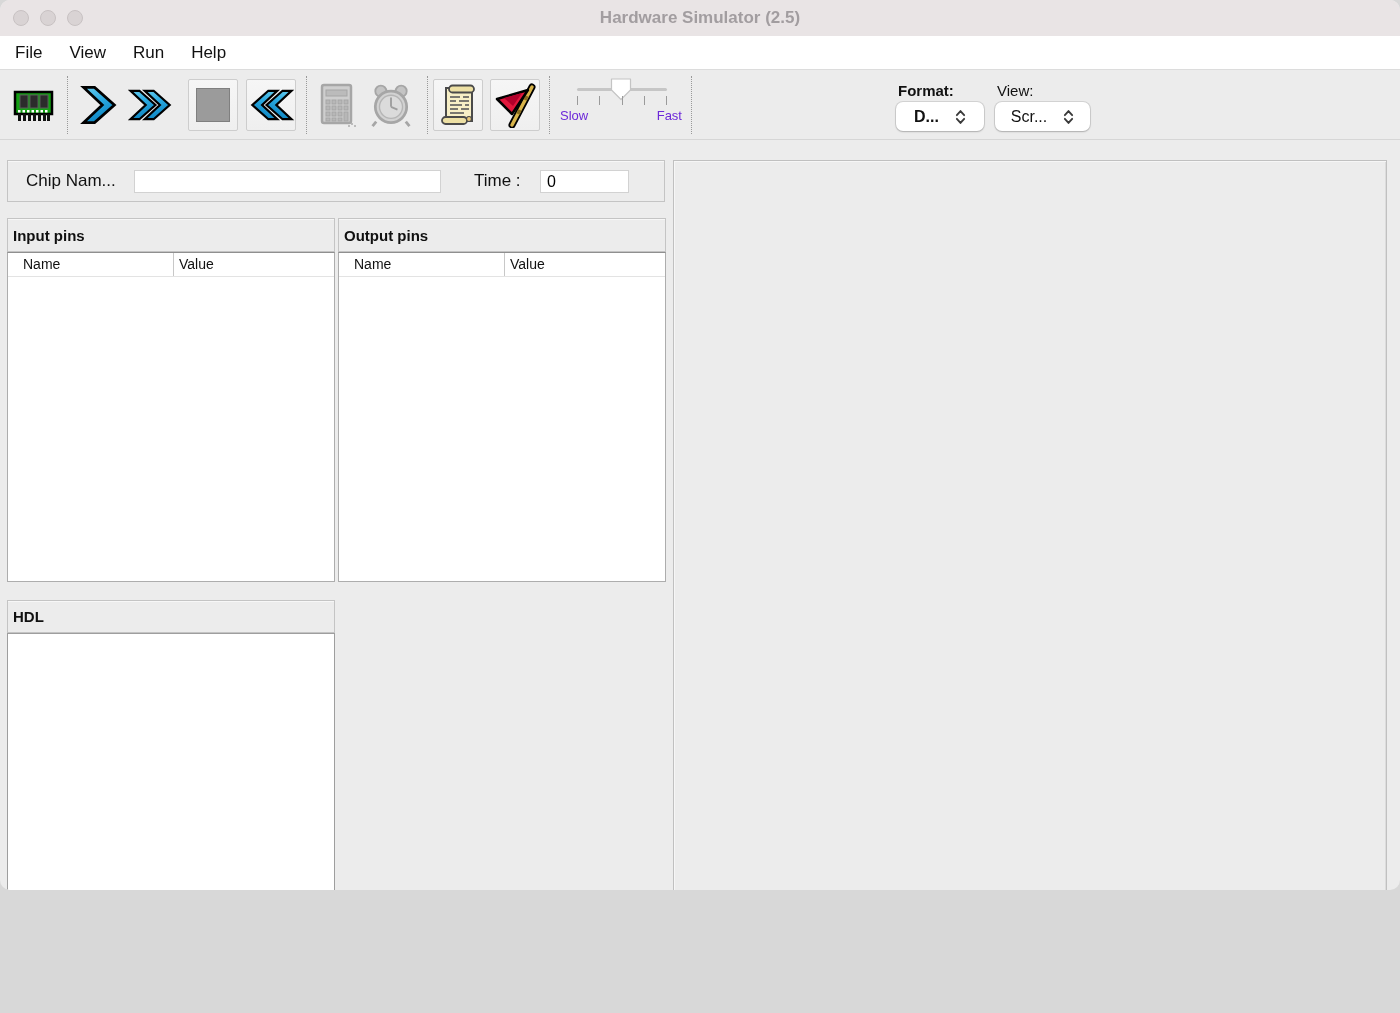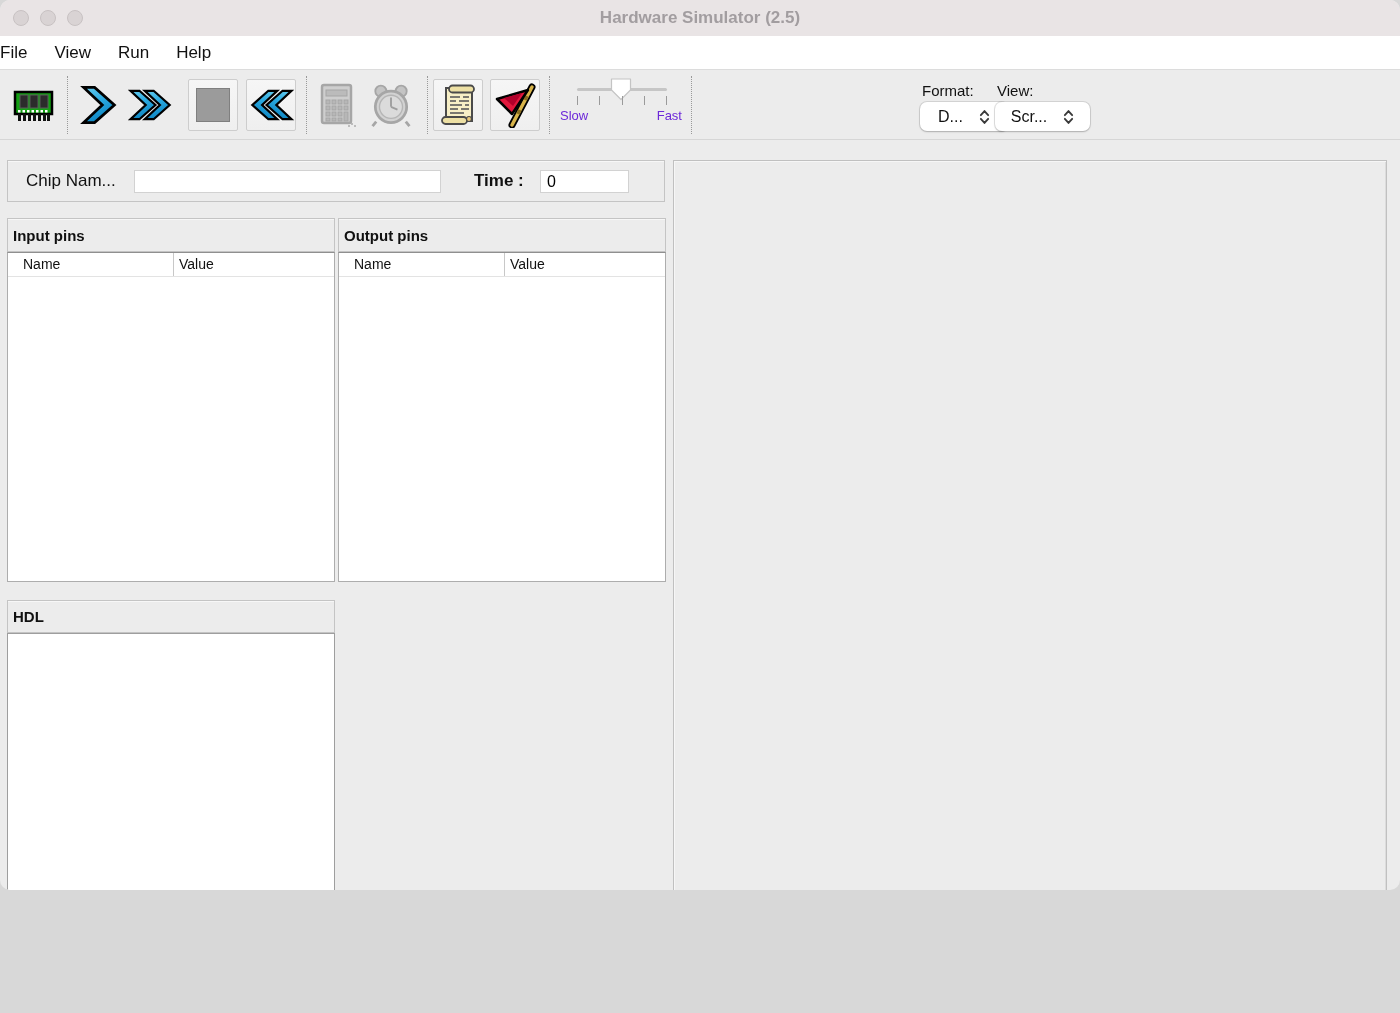--- a/index.html
+++ b/index.html
@@ -23,21 +23,21 @@
   }
   .win-title {
     text-align:center; line-height:36px;
     font-weight:bold; font-size:17px; color:#a29da0;
   }
 
   
   .menubar {
     position:absolute; top:36px; left:0; right:0; height:34px;
     background:#ffffff; border-bottom:1px solid #dcdcdc;
-    display:flex; align-items:center; gap:27px;
+    display:flex; align-items:center; padding-left:15px; gap:27px;
     font-size:17px; color:#111;
   }
   .menu-item { cursor:default; }
 
   
   .toolbar {
     position:absolute; top:70px; left:0; right:0; height:70px;
     background:#ececec; border-bottom:1px solid #d6d6d6;
   }
   .tb { position:absolute; display:flex; align-items:center; justify-content:center; }
@@ -63,21 +63,21 @@
     display:flex; align-items:center; justify-content:center; gap:16px;
     font-size:16px; color:#111; padding:0 10px;
   }
 
   
   .panel-frame { position:absolute; background:#ececec; border:1px solid #c4c4c4; }
   .chipbar { left:7px; top:160px; width:658px; height:42px;
              box-shadow: inset 0 1px 0 #f7f7f7; }
   .chipbar .lbl { position:absolute; font-size:17px; color:#111; top:10px; }
   .chip-name-lbl { left:18px; }
-  .time-lbl { left:466px;font-weight:bold; }
+  .time-lbl { left:466px; }
   .field {
     position:absolute; top:9px; height:23px; background:#fff;
     border:1px solid #d2d2d2; font-size:16px; font-family:"Liberation Sans",sans-serif;
     padding:0 6px; outline:none;
   }
   .chip-name-field { left:126px; width:307px; }
   .time-field { left:532px; width:89px; }
 
   .pins-panel { position:absolute; top:218px; width:328px; height:364px;border-radius:21px; }
   .pins-panel.in  { left:7px; }
@@ -302,21 +302,21 @@
       </div>
       <div class="slider-labels">
         <span>Slow</span>
         <span>Fast</span>
       </div>
     </div>
 
     <div class="sep" style="left:691px;"></div>
 
 
-    <div class="dd-group" style="left:920px;">
+    <div class="dd-group" style="left:896px;font-weight:bold;">
       <div class="dd-label">Format:</div>
       <div class="dd" style="width:88px;">
         <span>D...</span>
         <svg width="11" height="18" viewBox="0 0 12 18">
           <path d="M2,7 L6,2.5 L10,7" fill="none" stroke="#3a3a3a" stroke-width="2" stroke-linecap="round" stroke-linejoin="round"></path>
           <path d="M2,11 L6,15.5 L10,11" fill="none" stroke="#3a3a3a" stroke-width="2" stroke-linecap="round" stroke-linejoin="round"></path>
         </svg>
       </div>
     </div>
 

